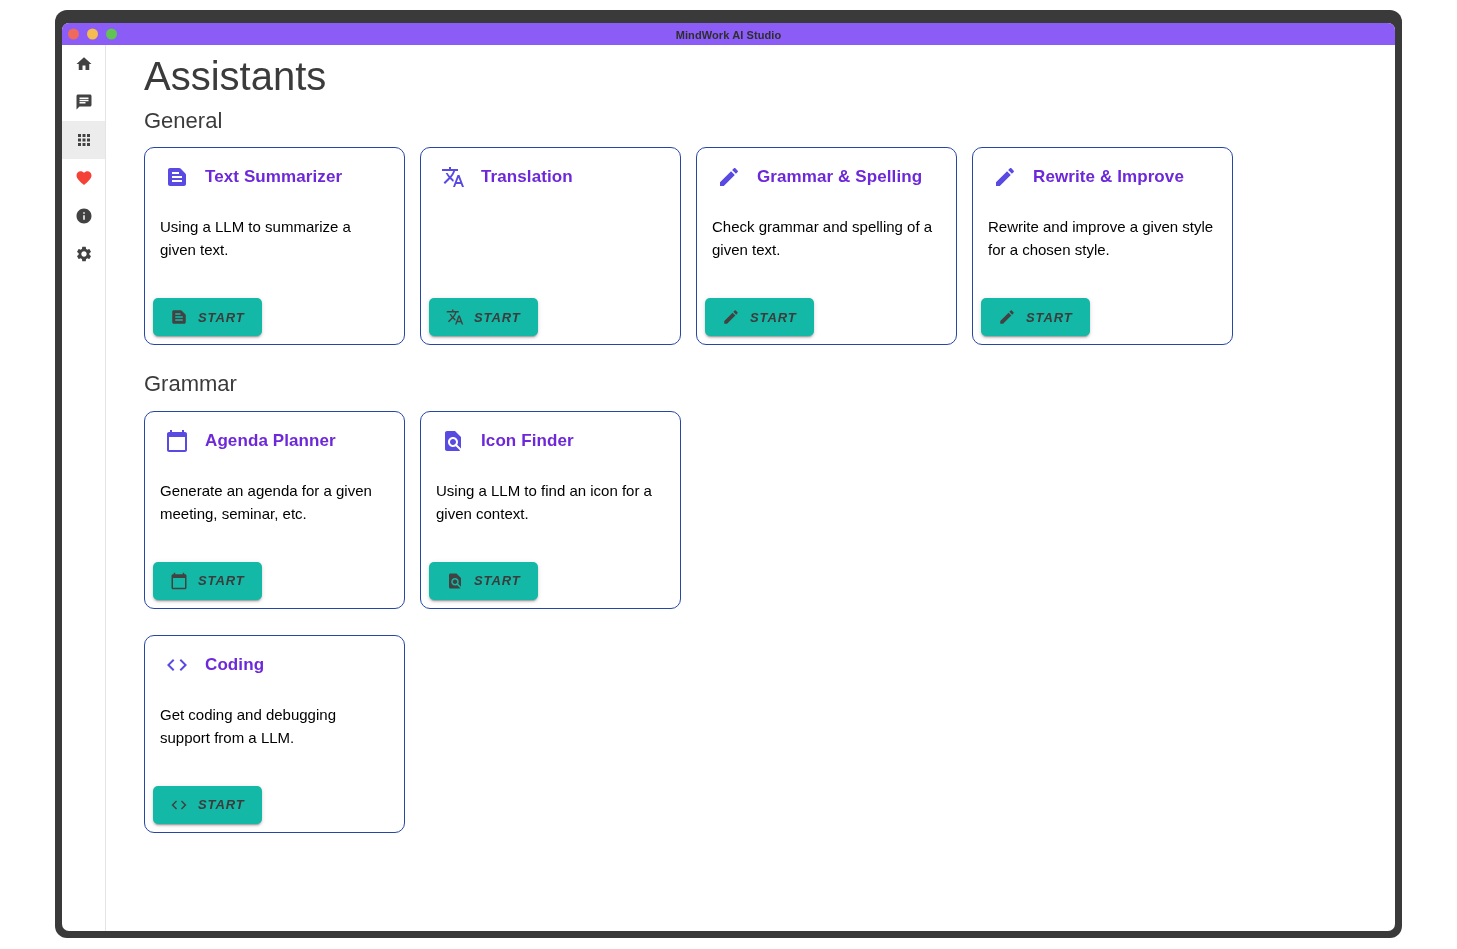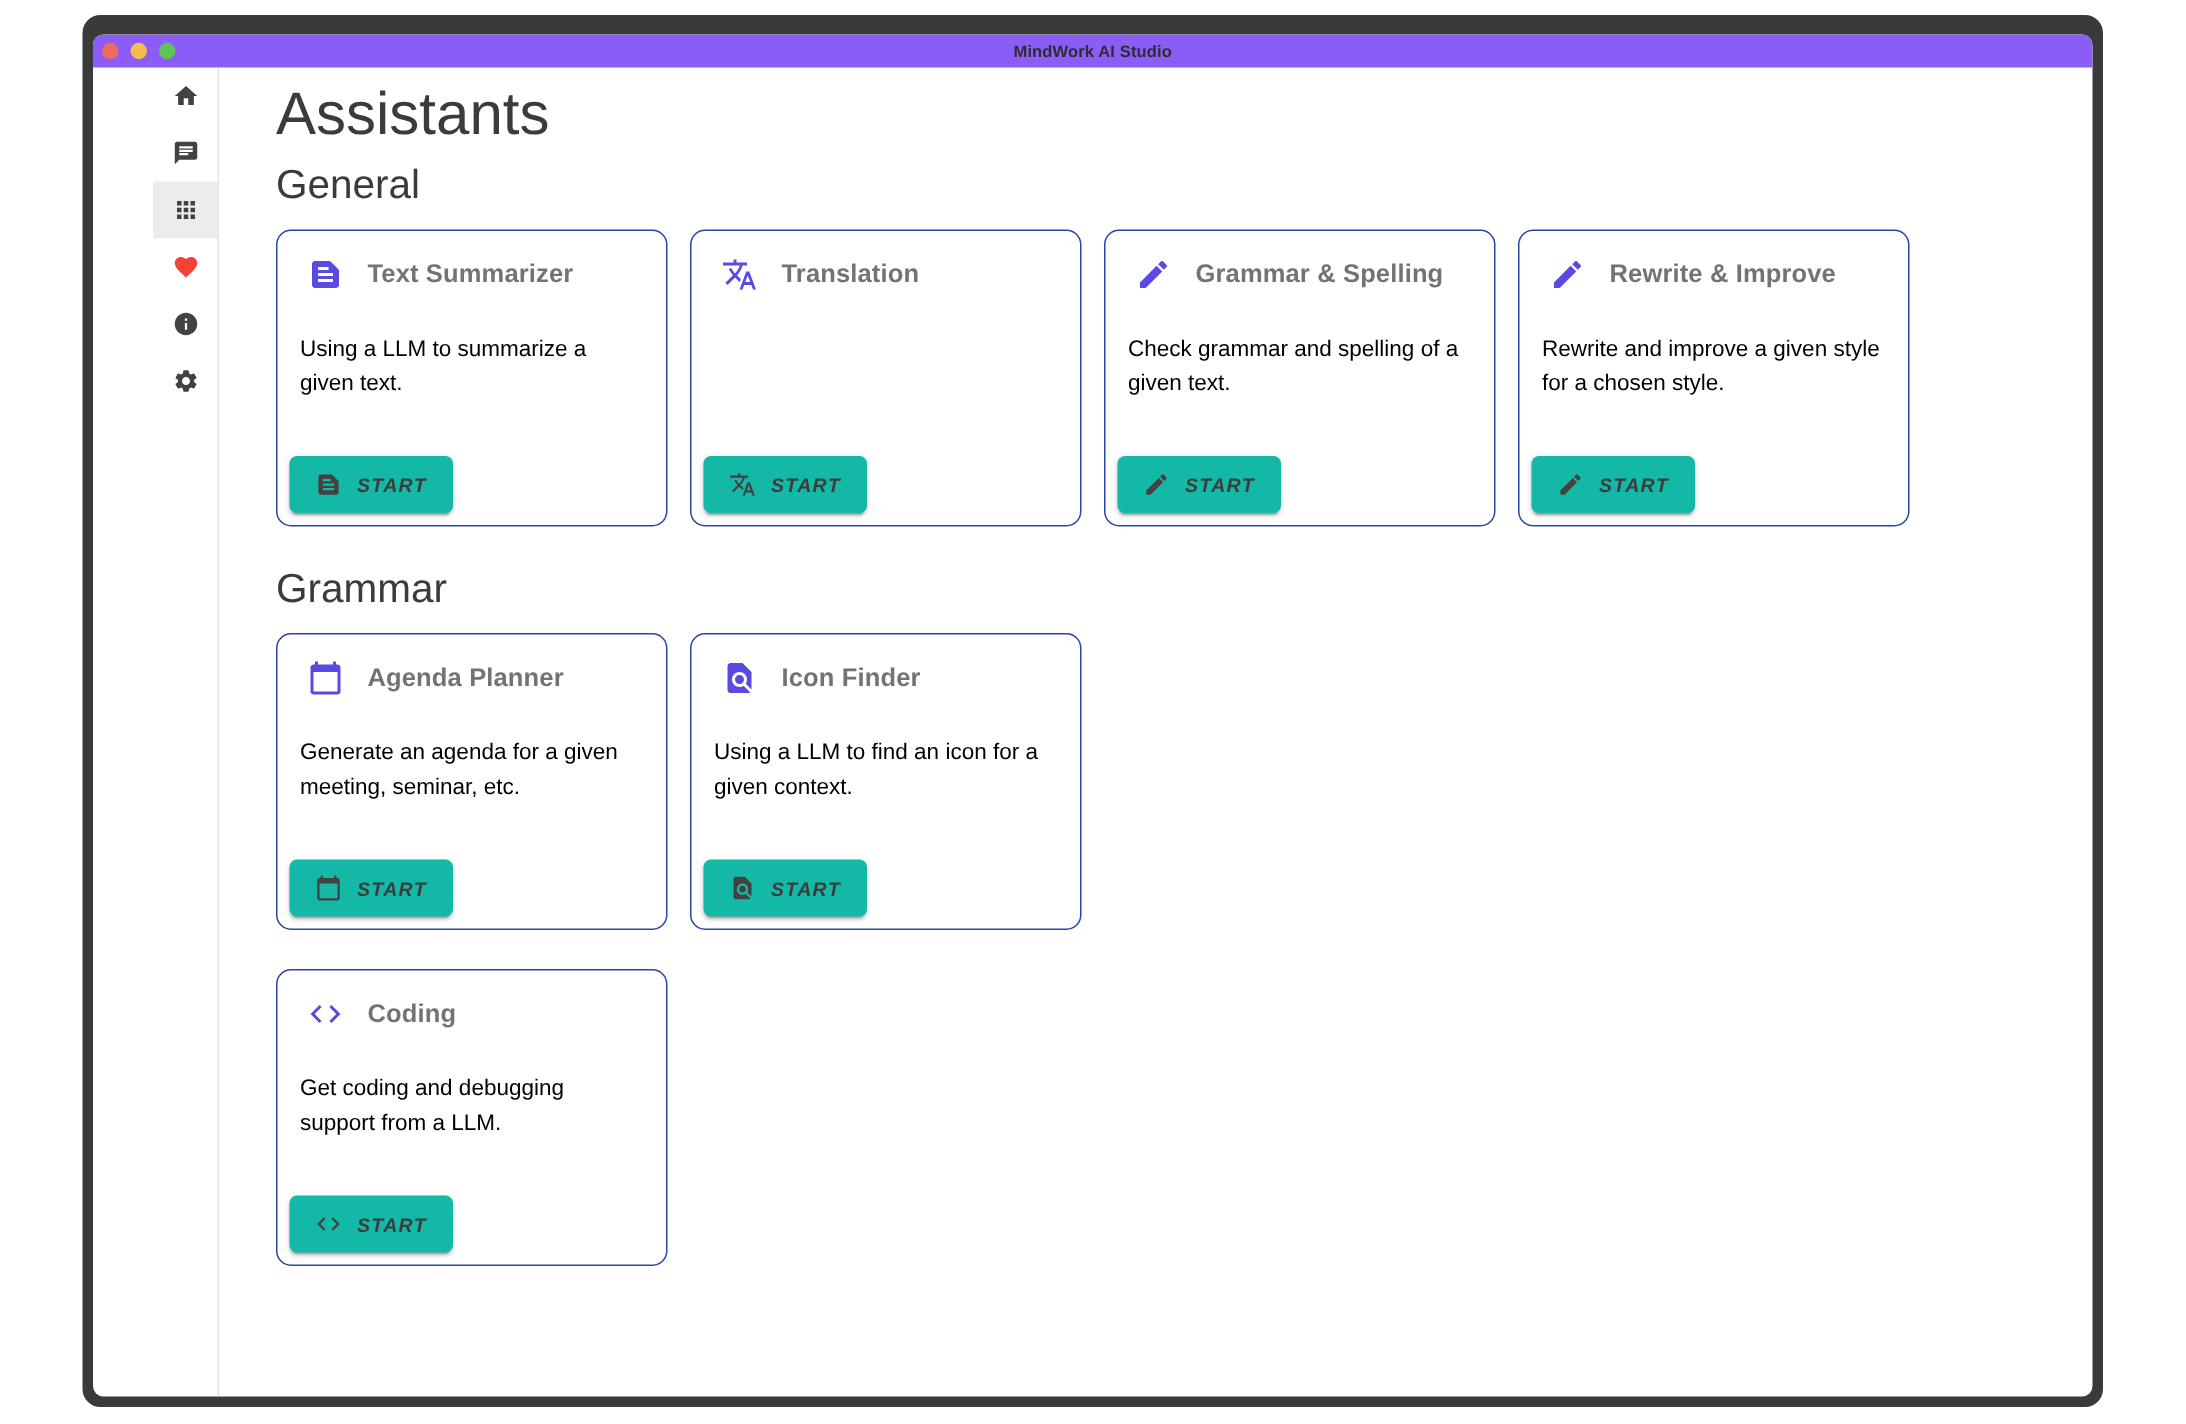--- a/index.html
+++ b/index.html
@@ -39,21 +39,21 @@
   .light.red    { background: #ee6a5f; }
   .light.yellow { background: #f5bd4f; }
   .light.green  { background: #61c354; }
   .titlebar-title {
     position: absolute; left: 0; right: 0; top: 0;
     line-height: 24px; text-align: center;
     font-size: 11px; font-weight: bold; color: #2e2e2e;
     letter-spacing: 0.1px;
   }
   
-  .app { flex: 1; display: flex; min-height: 0; padding-left: 40px; }
+  .app { flex: 1; display: flex; min-height: 0; }
   .sidebar {
     width: 44px; flex: none;
     border-right: 1px solid #e4e4e4;
     display: flex; flex-direction: column;
   }
   .side-item {
     height: 38px; flex: none;
     display: flex; align-items: center; justify-content: center;
     cursor: pointer;
   }
@@ -64,38 +64,38 @@
     flex: 1; min-width: 0;
     padding: 7px 20px 0 38px;
     overflow: hidden;
   }
   
   .page-title {
     font-size: 40px; font-weight: 400; color: #3b3b3b;
     line-height: 1.2; margin-bottom: 8px;
   }
   .section-title {
-    font-size: 27px; font-weight: 400; color: #3b3b3b;
+    font-size: 22px; font-weight: 400; color: #3b3b3b;
     line-height: 1.15; margin-bottom: 14px;
   }
   .cards-row { display: flex; gap: 15px; margin-bottom: 26px; }
   
   .card {
     width: 261px; height: 198px; flex: none;
     background: #ffffff;
     border: 1.5px solid #2846a6;
     border-radius: 10px;
     display: flex; flex-direction: column;
   }
   .card-header {
     display: flex; align-items: center; gap: 16px;
     padding: 17px 16px 0 20px;
   }
   .card-header svg { width: 24px; height: 24px; fill: #594ae2; flex: none; }
-  .card-title { font-size: 17px; font-weight: 700; color: #737373; letter-spacing: 0.1px; }
+  .card-title { font-size: 17px; font-weight: 700; color: #6d28d9; letter-spacing: 0.1px; }
   .card-desc {
     padding: 26px 18px 0 15px;
     font-size: 15px; color: #000000; line-height: 23px;
   }
   .card-actions { margin-top: auto; padding: 8px; }
   .start-button {
     display: inline-flex; align-items: center; gap: 10px;
     height: 38px; padding: 0 17px;
     background: #14b8a6;
     border: none; border-radius: 5px;

